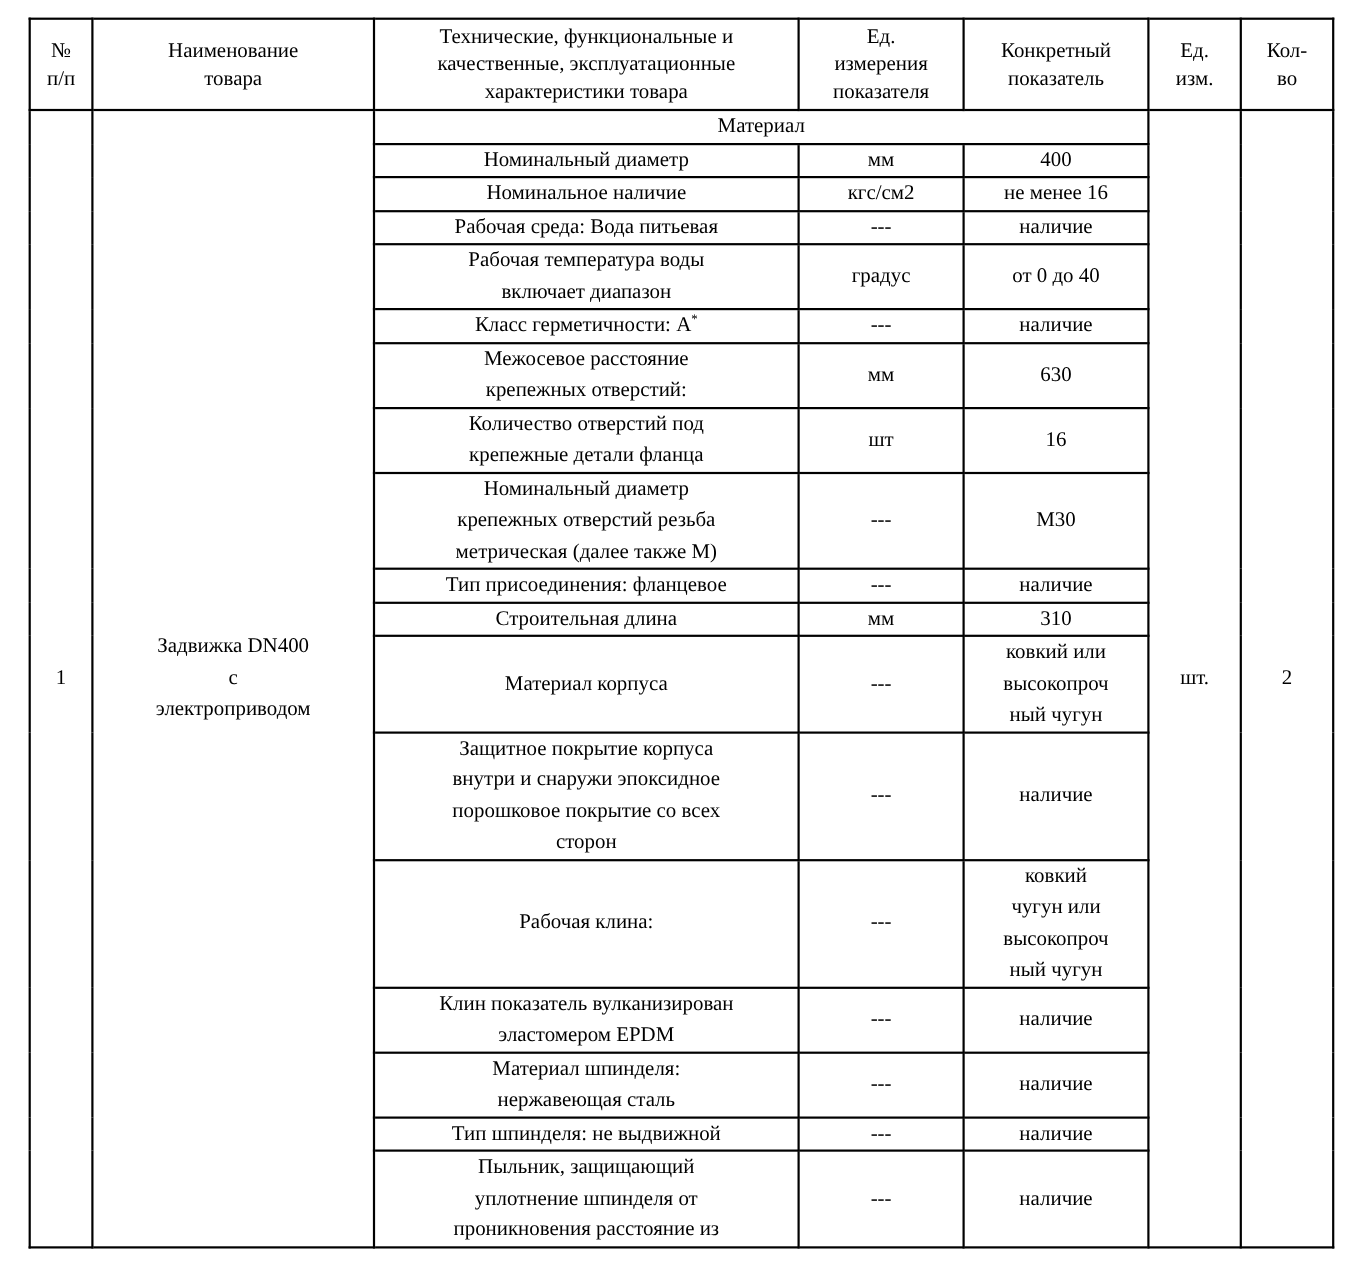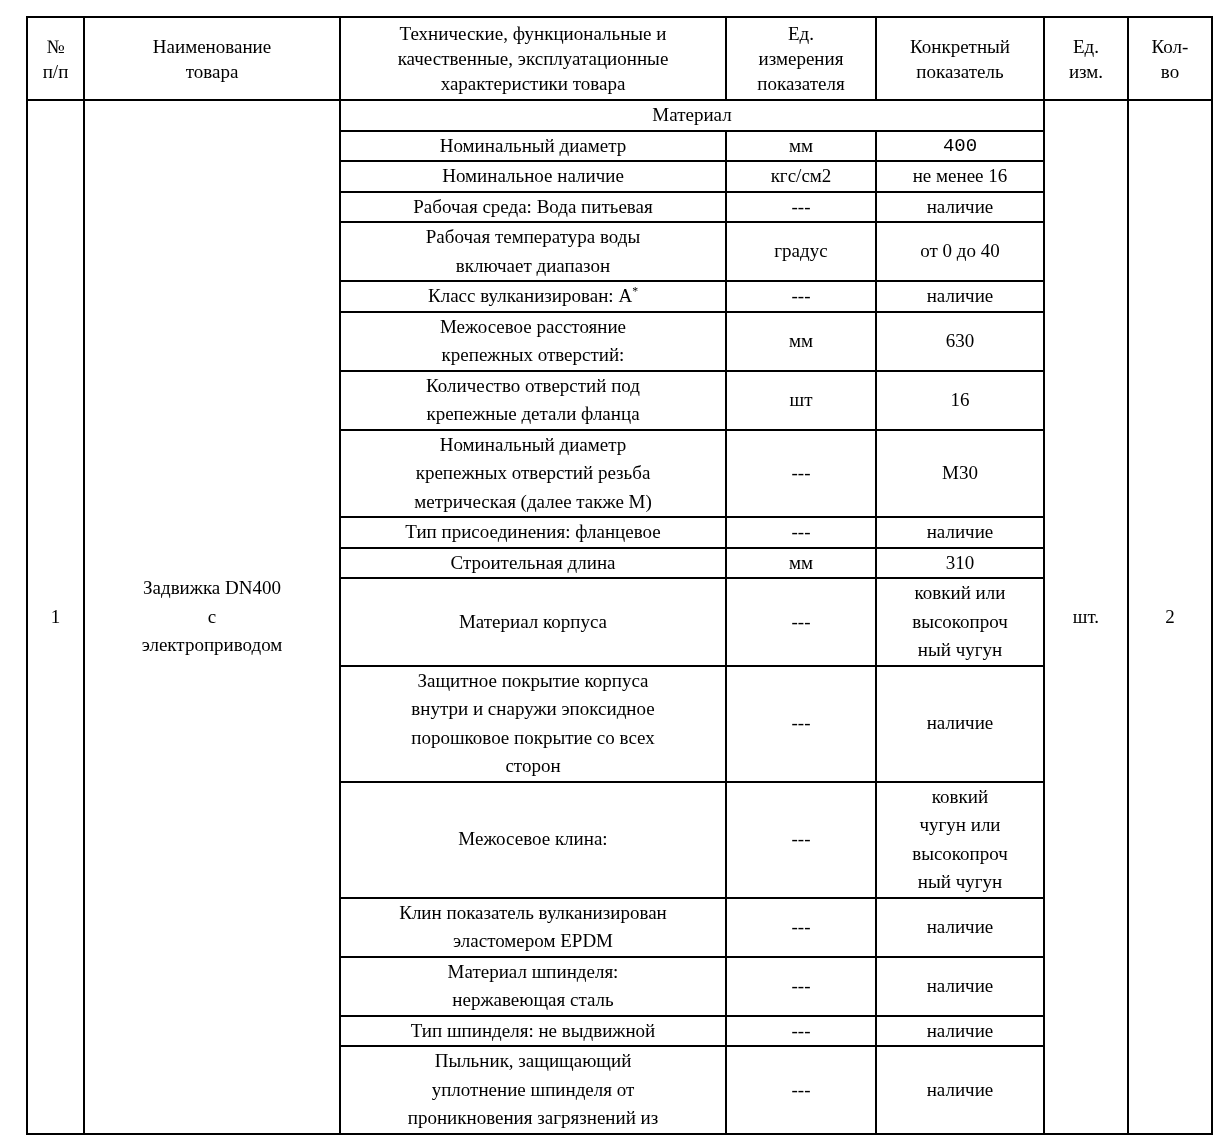--- a/index.html
+++ b/index.html
@@ -56,21 +56,21 @@
     padding-top: 1px;
   }
   td.item-unit, td.item-qty {
     vertical-align: top;
     padding-top: 2px;
   }
   
   td.group-title {
     font-weight: bold;
   }
-  td.bold-value { font-weight: bold; font-family: Liberation Mono, monospace; }
+  td.bold-value { font-weight: bold; }
   sup.note {
     font-size: 0.62em;
     vertical-align: super;
     line-height: 0;
   }
 </style>
 </head>
 <body>
 
 <div class="page">
@@ -129,21 +129,21 @@
         <td>---</td>
         <td>наличие</td>
       </tr>
       <tr>
         <td>Рабочая температура воды
 включает диапазон</td>
         <td>градус</td>
         <td>от 0 до 40</td>
       </tr>
       <tr>
-        <td><span>Класс вулканизирован: А</span><sup class="note">*</sup></td>
+        <td><span>Класс герметичности: А</span><sup class="note">*</sup></td>
         <td>---</td>
         <td>наличие</td>
       </tr>
       <tr>
         <td>Межосевое расстояние
 крепежных отверстий:</td>
         <td>мм</td>
         <td>630</td>
       </tr>
       <tr>
@@ -178,21 +178,21 @@
       </tr>
       <tr>
         <td>Защитное покрытие корпуса
 внутри и снаружи эпоксидное
 порошковое покрытие со всех
 сторон</td>
         <td>---</td>
         <td>наличие</td>
       </tr>
       <tr>
-        <td>Межосевое клина:</td>
+        <td>Рабочая клина:</td>
         <td>---</td>
         <td>ковкий
 чугун или
 высокопроч
 ный чугун</td>
       </tr>
       <tr>
         <td>Клин показатель вулканизирован
 эластомером EPDM</td>
         <td>---</td>
@@ -205,19 +205,19 @@
         <td>наличие</td>
       </tr>
       <tr>
         <td>Тип шпинделя: не выдвижной</td>
         <td>---</td>
         <td>наличие</td>
       </tr>
       <tr>
         <td>Пыльник, защищающий
 уплотнение шпинделя от
-проникновения загрязнений из</td>
+проникновения расстояние из</td>
         <td>---</td>
         <td>наличие</td>
       </tr>
     </tbody>
   </table>
 </div>
 
 </body></html>

